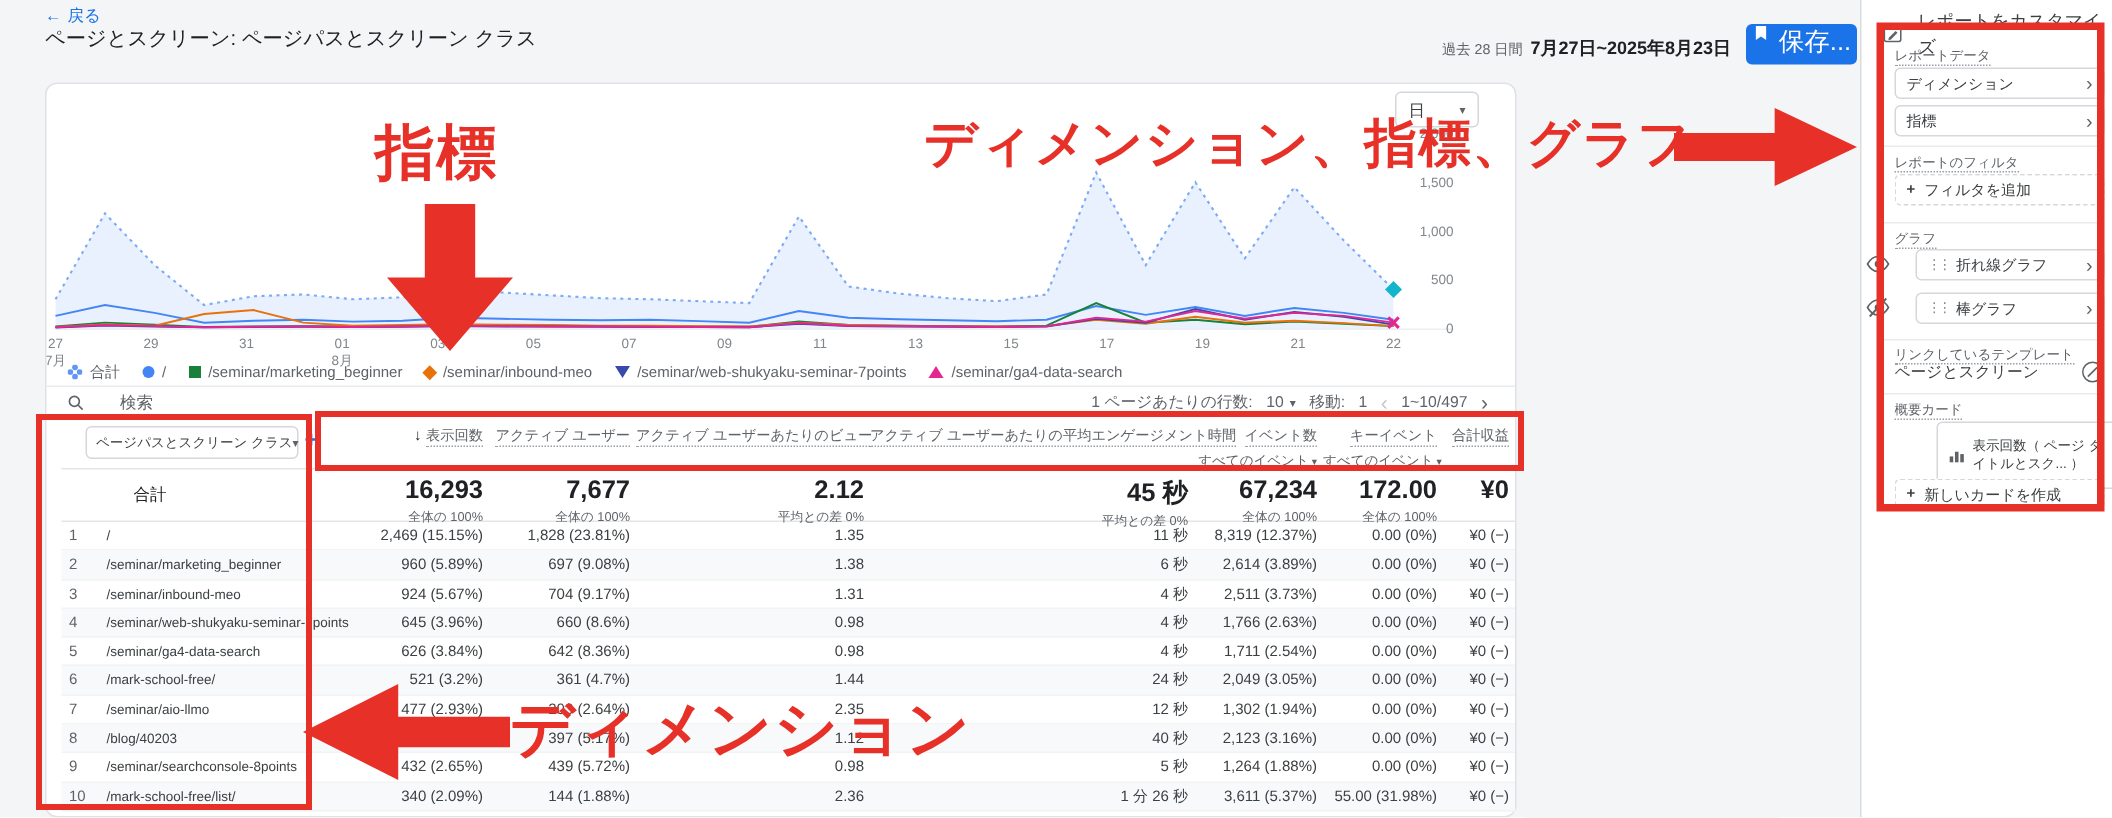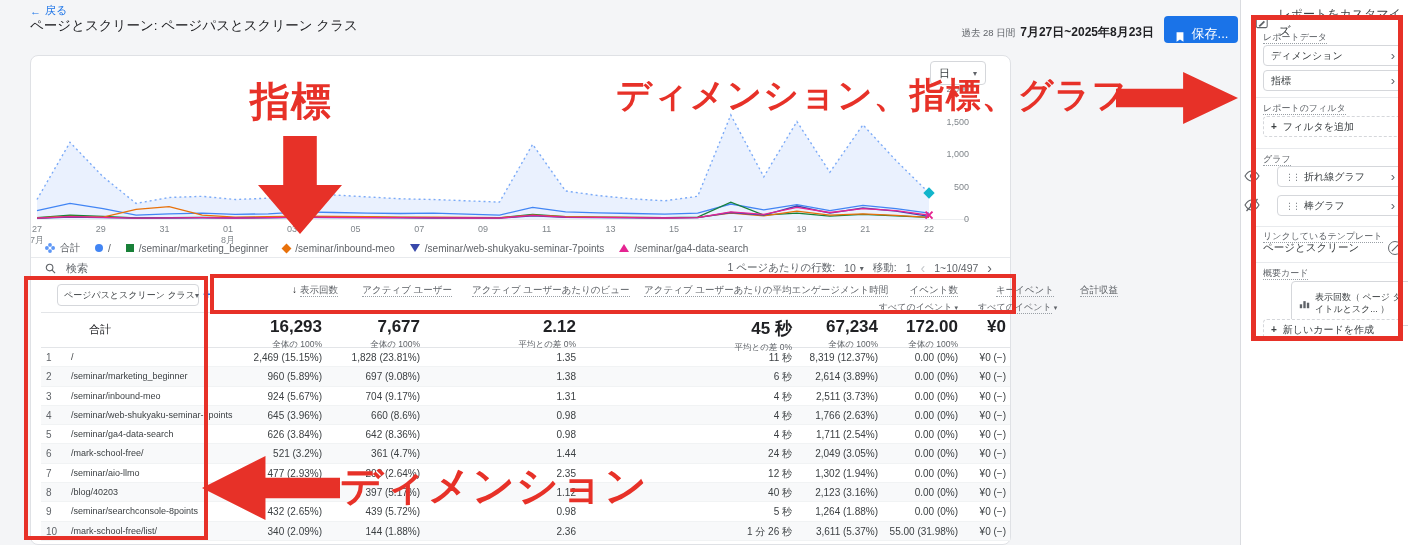--- a/index.html
+++ b/index.html
@@ -5,21 +5,21 @@
   * { box-sizing: border-box; margin:0; padding:0; }
   html,body { width:1408px; height:545px; overflow:hidden; }
   body { position:relative; background:#f4f5f7; font-family:"Liberation Sans","DejaVu Sans",sans-serif; color:#3c4043; }
 
   
   .back { position:absolute; left:30px; top:3px; font-size:11px; color:#1a73e8; display:flex; align-items:center; gap:4px; cursor:pointer; }
   .page-title { position:absolute; left:30px; top:17px; font-size:13.5px; font-weight:500; color:#202124; }
   .date-wrap { position:absolute; top:24px; right:254px; font-size:12px; font-weight:700; color:#202124; white-space:nowrap; }
   .date-wrap .pre { font-size:9.5px; font-weight:400; color:#5f6368; margin-right:5px; }
   .save-btn { position:absolute; left:1164px; top:16px; width:74px; height:27px; background:#1a73e8; border-radius:4px; color:#fff;
-    display:flex; align-items:flex-end; justify-content:center; gap:6px; font-size:13px; cursor:pointer; }
+    display:flex; align-items:flex-start; justify-content:center; gap:6px; font-size:17px; cursor:pointer; }
 
   
   .card { position:absolute; left:30px; top:55px; width:981px; height:490px; background:#fff; border:1px solid #dfe1e5; border-radius:8px; }
   .chart-title { position:absolute; left:16px; top:9px; font-size:11px; color:#444746; }
   .interval-dd { position:absolute; right:24px; top:5px; width:56px; height:24px; border:1px solid #d5d7db; border-radius:4px; background:#fff;
     display:flex; align-items:center; justify-content:space-between; padding:0 8px; font-size:11px; color:#3c4043; cursor:pointer; }
   .interval-dd .car { font-size:8px; color:#5f6368; }
   #chartsvg { position:absolute; left:0; top:25px; }
   .ax { font-size:9px; fill:#80868b; }
 
@@ -27,29 +27,29 @@
   .lg-item { display:flex; align-items:center; gap:5px; }
   .sh { display:inline-block; }
   .sh-circle { width:8px; height:8px; border-radius:50%; }
   .sh-square { width:8px; height:8px; }
   .sh-diamond { width:7px; height:7px; transform:rotate(45deg); }
   .sh-tri-up { width:0; height:0; border-left:5px solid transparent; border-right:5px solid transparent; border-bottom:8px solid; background:none !important; }
   .sh-tri-down { width:0; height:0; border-left:5px solid transparent; border-right:5px solid transparent; border-top:8px solid; background:none !important; }
 
   .hdiv { position:absolute; left:0; right:0; top:201px; border-top:1px solid #e8eaed; }
   .toolbar { position:absolute; left:0; right:0; top:202px; height:21px; }
-  .search { position:absolute; left:14px; top:3px; display:flex; align-items:center; gap:10px; font-size:11px; color:#5f6368; cursor:pointer; }
+  .search { position:absolute; left:14px; top:3px; display:flex; align-items:center; gap:24px; font-size:11px; color:#5f6368; cursor:pointer; }
   .pager { position:absolute; right:18px; top:3px; display:flex; align-items:center; gap:9px; font-size:10.5px; color:#5f6368; white-space:nowrap; }
   .pager .dd { display:flex; align-items:center; gap:4px; cursor:pointer; }
   .pager .car { font-size:8px; }
   .chev { font-size:14px; line-height:1; cursor:pointer; }
   .chev.dis { color:#c4c7cb; }
 
   .trow { display:grid; grid-template-columns:185px 100px 98px 156px 216px 86px 80px 48px; }
-  .thead { position:absolute; left:10px; top:223px; width:969px; height:34px; border-bottom:1px solid #e3e5e8;gap:16px; }
+  .thead { position:absolute; left:10px; top:223px; width:969px; height:34px; border-bottom:1px solid #e3e5e8; }
   .th { text-align:right; padding-top:5px; padding-right:4px; font-size:9.5px; color:#5f6368; white-space:nowrap; cursor:pointer; }
   .th .hd, .sub .hd { border-bottom:1px dotted #9aa0a6; padding-bottom:1px; }
   .th .sort { color:#202124; margin-right:3px; font-size:10px; }
   .th .sub { margin-top:4px; font-size:9px; }
   .th .sub .car { font-size:7px; margin-left:2px; }
   .th0 { position:relative; text-align:left; }
   .pill { position:absolute; left:16px; top:5px; width:142px; height:22px; border:1px solid #d5d7db; border-radius:4px; background:#fff;
     display:flex; align-items:center; justify-content:space-between; padding:0 6px; font-size:9px; color:#3c4043; cursor:pointer; white-space:nowrap; }
   .pill .car { font-size:8px; color:#5f6368; }
   .plus-btn { position:absolute; left:162px; top:6px; color:#1a73e8; font-size:15px; font-weight:700; cursor:pointer; }

